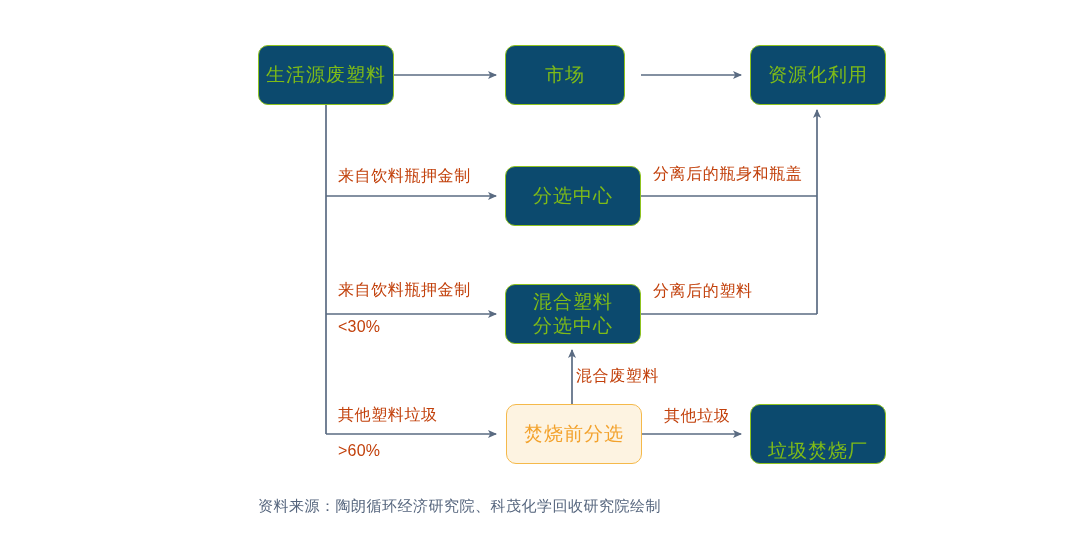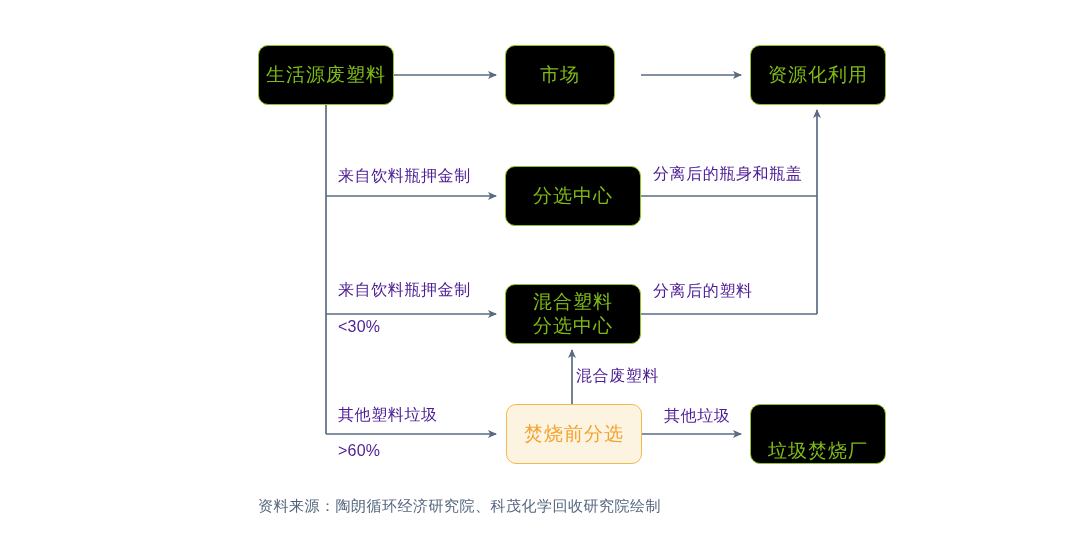--- a/index.html
+++ b/index.html
@@ -18,42 +18,42 @@
     box-sizing:border-box;
     border-radius:10px;
     display:flex;align-items:center;justify-content:center;
     text-align:center;
     line-height:1.25;
     font-size:19px;
     letter-spacing:1px;
     font-weight:500;
   }
   .node.green{
-    background:#000000;
+    background:#0c4a6e;
     border:1.6px solid #8fc31f;
     color:#7fbb17;
   }
   .node.orange{
     background:#fdf3e1;
     border:1.6px solid #f5b94a;
     color:#f3a22c;
   }
 
   
   #n-household {left:258px; top:45px;  width:136px; height:60px;}
-  #n-market    {left:505px; top:45px;  width:110px; height:60px;align-items:center;}
+  #n-market    {left:505px; top:45px;  width:120px; height:60px;align-items:center;}
   #n-resource  {left:750px; top:45px;  width:136px; height:60px;}
   #n-sorting   {left:505px; top:166px; width:136px; height:60px;}
   #n-mixed     {left:505px; top:284px; width:136px; height:60px;}
   #n-pre       {left:506px; top:404px; width:136px; height:60px;}
   #n-incin     {left:750px; top:404px; width:136px; height:60px;align-items:flex-end;}
 
   .edge-label{
     position:absolute;
-    color:#4c1d95;
+    color:#c2410c;
     font-size:16px;
     letter-spacing:0.6px;
     white-space:nowrap;
     line-height:1.3;
   }
   .edge-label.num{letter-spacing:0.2px;}
 
   #l-pet-top   {left:338px; top:166px;}
   #l-pet-pct   {left:338px; top:203px;}
   #l-green-top {left:338px; top:280px;}

